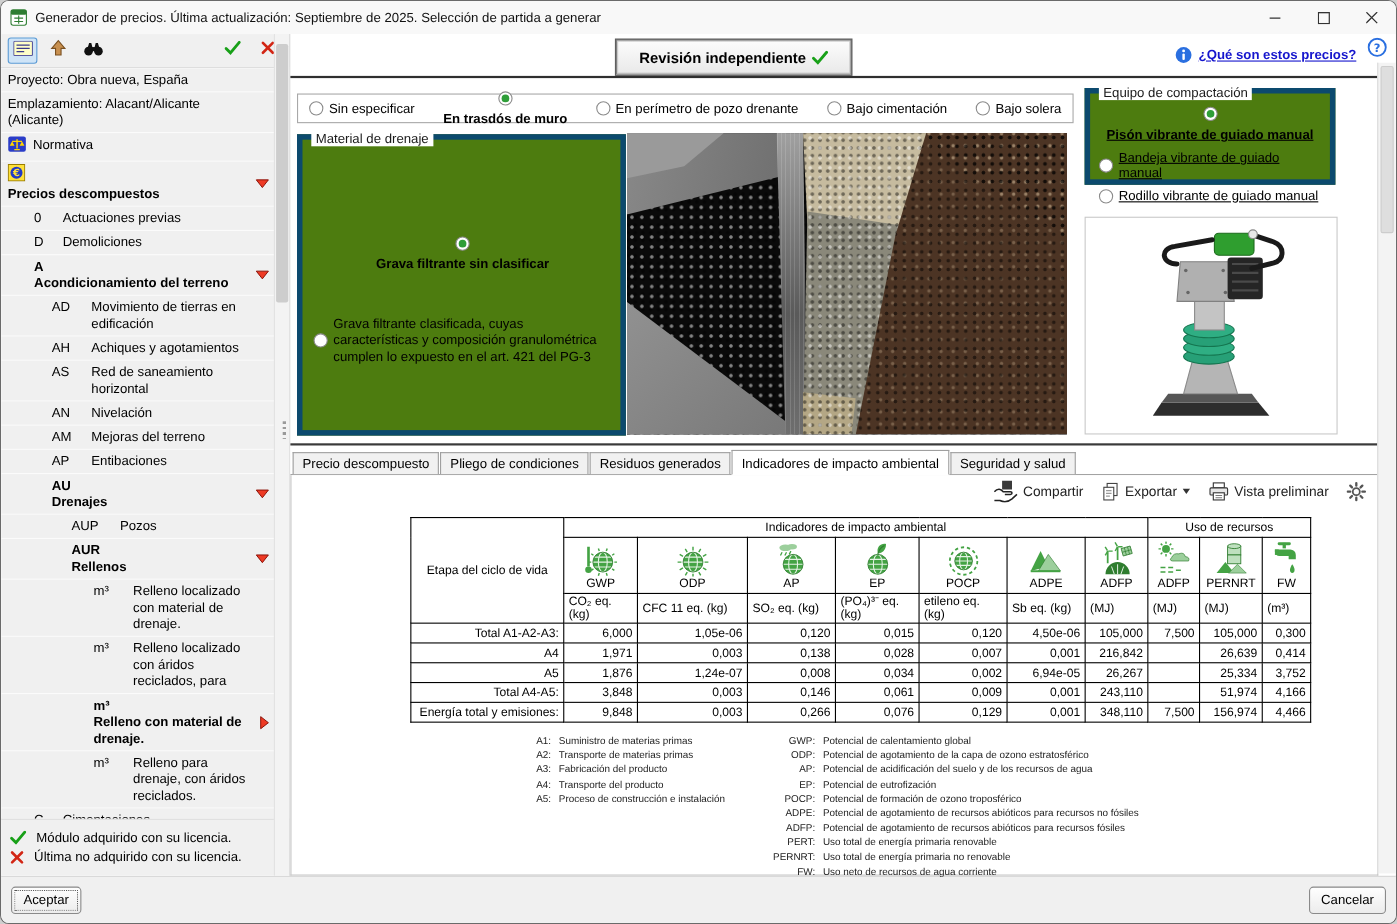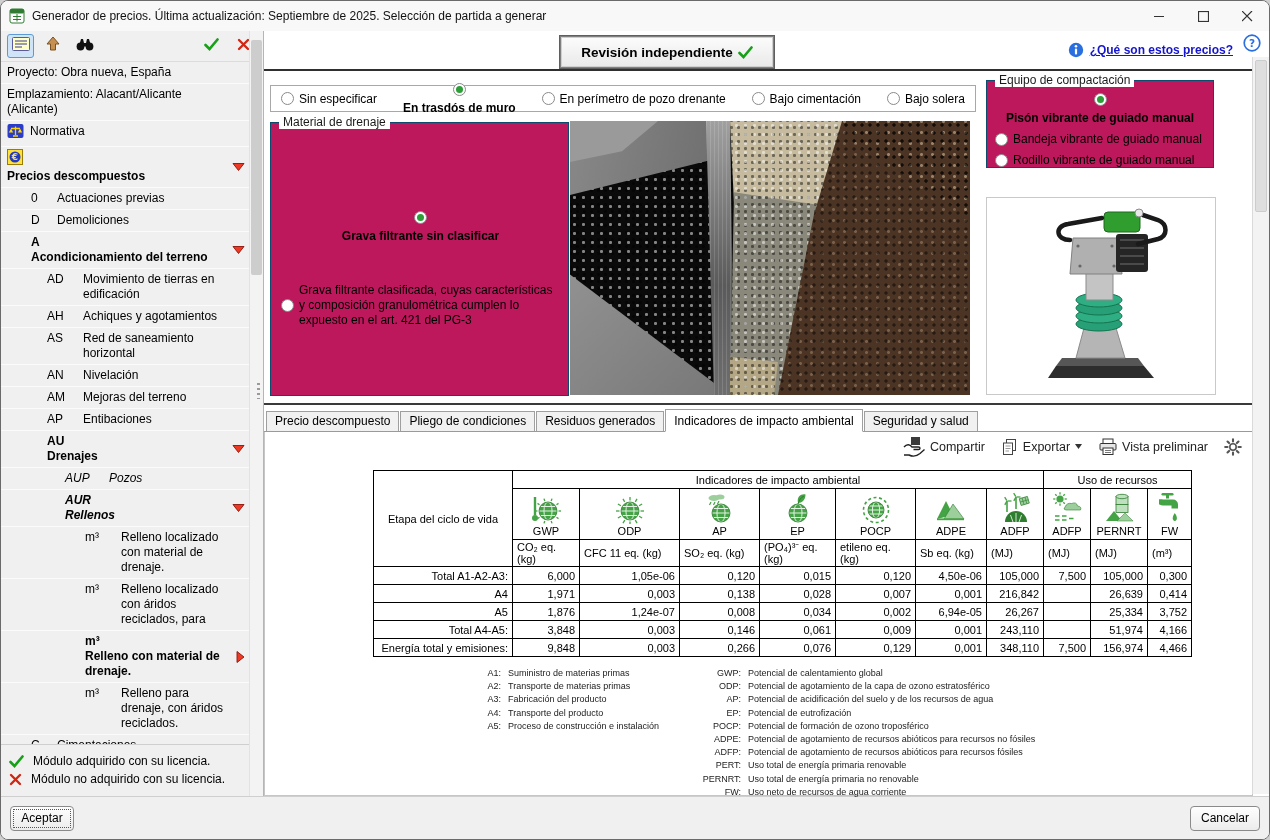--- a/index.html
+++ b/index.html
@@ -13,21 +13,21 @@
   
   .main{flex:1;display:flex;min-height:0;}
   .sidebar{width:262px;flex:0 0 auto;border-right:1px solid #b5b5b5;display:flex;flex-direction:column;background:#fff;position:relative;}
   .side-toolbar{height:30px;flex:0 0 auto;background:#f0f0f0;display:flex;align-items:center;padding:0 6px;gap:5px;border-bottom:1px solid #dcdcdc;}
   .tool-btn{width:25px;height:22px;display:flex;align-items:center;justify-content:center;border-radius:3px;border:1px solid transparent;}
   .tool-btn.active{background:#cfe4f7;border-color:#5b9bd5;}
   .tool-gap{flex:1;}
   .tree{flex:1;overflow:hidden;position:relative;background:#fff;padding-right:13px;}
   .tree-row{position:relative;display:flex;align-items:flex-start;background:#f0f0f0;border-bottom:1px solid #fbfbfb;padding:3px 4px 3px 6px;font-size:12px;line-height:15px;color:#000;}
   .tree-row.l1{padding-left:30px;} .tree-row.l2{padding-left:46px;}
-  .tree-row.l3{padding-left:64px;font-style:italic;} .tree-row.l4{padding-left:84px;}
+  .tree-row.l3{padding-left:64px;} .tree-row.l4{padding-left:84px;}
   .tree-code{flex:0 0 auto;margin-right:8px;}
   .l1 .tree-code{width:18px;} .l2 .tree-code{width:28px;}
   .l3 .tree-code{width:36px;} .l4 .tree-code{width:28px;}
   .tree-label{flex:1;padding-right:12px;}
   .tree-icon{width:20px;flex:0 0 auto;margin-right:3px;margin-top:-1px;}
   .tree-arrow{position:absolute;right:5px;top:50%;transform:translateY(-50%);line-height:0;}
   .bold{font-weight:bold;flex-direction:column;}
   .side-scroll{position:absolute;right:0;top:0;bottom:0;width:13px;background:#f3f3f3;border-left:1px solid #e2e2e2;}
   .side-thumb{position:absolute;left:1px;right:1px;top:9px;height:235px;background:#cdcdcd;border-radius:2px;}
   .grip{position:absolute;right:3px;top:352px;width:3px;height:16px;background:repeating-linear-gradient(#9a9a9a 0 2px,transparent 2px 5px);}
@@ -38,21 +38,21 @@
   .content-top{position:relative;height:38px;flex:0 0 auto;}
   .review-btn{position:absolute;left:296px;top:5px;width:212px;height:30px;background:linear-gradient(#fcfcfc,#e9e9e9);border:1px solid #808080;box-shadow:0 0 0 1px #cfcfcf inset,0 0 0 1px #5f5f5f;display:flex;align-items:center;justify-content:center;gap:5px;font-size:13.5px;font-weight:bold;color:#000;cursor:default;}
   .prices-link{position:absolute;right:36px;top:11px;display:flex;align-items:center;gap:6px;font-size:12px;font-weight:bold;color:#1515cd;text-decoration:underline;cursor:pointer;}
   .help-btn{position:absolute;right:8px;top:3px;line-height:0;}
   .main-body{position:relative;height:334px;flex:0 0 auto;}
   .sep{position:absolute;left:0;right:16px;top:0;height:2px;background:#2f2f2f;}
   .location-box{position:absolute;left:6px;top:16px;width:706px;height:27px;border:1px solid #a8a8a8;display:flex;align-items:center;justify-content:space-between;padding:0 10px;font-size:12px;box-sizing:border-box;}
   .radio-item{display:flex;align-items:center;gap:5px;cursor:default;}
   .radio-circle{width:13px;height:13px;border-radius:50%;border:1px solid #8a8a8a;background:#fff;position:relative;flex:0 0 auto;box-sizing:border-box;}
   .radio-circle.checked::after{content:"";position:absolute;inset:2px;border-radius:50%;background:#2e9e38;}
-  .groupbox{position:absolute;border:1px solid #0c4a6e;background:#be185d;box-sizing:border-box;}
+  .groupbox{position:absolute;border:5px solid #0c4a6e;background:#4d7c0f;box-sizing:border-box;text-decoration:underline;}
   .gb-title{position:absolute;top:-8px;left:8px;background:#fff;padding:0 4px;font-size:12px;color:#1a1a1a;}
   .material-box{left:6px;top:53px;width:299px;height:274px;}
   .material-box .radio-item{position:absolute;left:10px;right:8px;font-size:12px;align-items:center;}
   .material-box .opt-0{top:88px;}
   .material-box .opt-1{top:160px;}
   .material-box .radio-text{line-height:15px;}
   .equipment-box{left:722px;top:11px;width:228px;height:88px;padding:12px 8px 0;display:flex;flex-direction:column;gap:7px;font-size:12px;}
   .photo{position:absolute;left:306px;top:52px;width:400px;height:274px;overflow:hidden;background:#0a0a0a;}
   .photo div{position:absolute;inset:0;}
   .ph-walltop{clip-path:polygon(0 0,36% 0,36% 14%,0 27%);background:linear-gradient(100deg,#888 0%,#5d5d5d 60%,#474747 100%);}
@@ -329,21 +329,21 @@
  <div class="legend-row">
    <span style="line-height:0"><svg width="15" height="13" viewBox="0 0 15 13">
                 <path d="M1.5 7 L5.5 11 L13.5 1.5" fill="none" stroke="#18a018" stroke-width="2.6" stroke-linecap="round"></path>
               </svg></span>
    <span>Módulo adquirido con su licencia.</span>
  </div>
  <div class="legend-row">
    <span style="line-height:0"><svg width="13" height="13" viewBox="0 0 13 13">
                 <path d="M2 2 L11 11 M11 2 L2 11" stroke="#d22615" stroke-width="2.4" stroke-linecap="round"></path>
               </svg></span>
-   <span>Módulo no adquirido con su licencia.</span>
+   <span>Última no adquirido con su licencia.</span>
  </div>
         </div>
     </div>
 
     <div class="content">
       <div class="content-top">
         <div class="review-btn">
           <span>Revisión independiente</span>
           <span style="line-height:0"><svg width="15" height="13" viewBox="0 0 15 13">
                 <path d="M1.5 7 L5.5 11 L13.5 1.5" fill="none" stroke="#18a018" stroke-width="2.6" stroke-linecap="round"></path>

